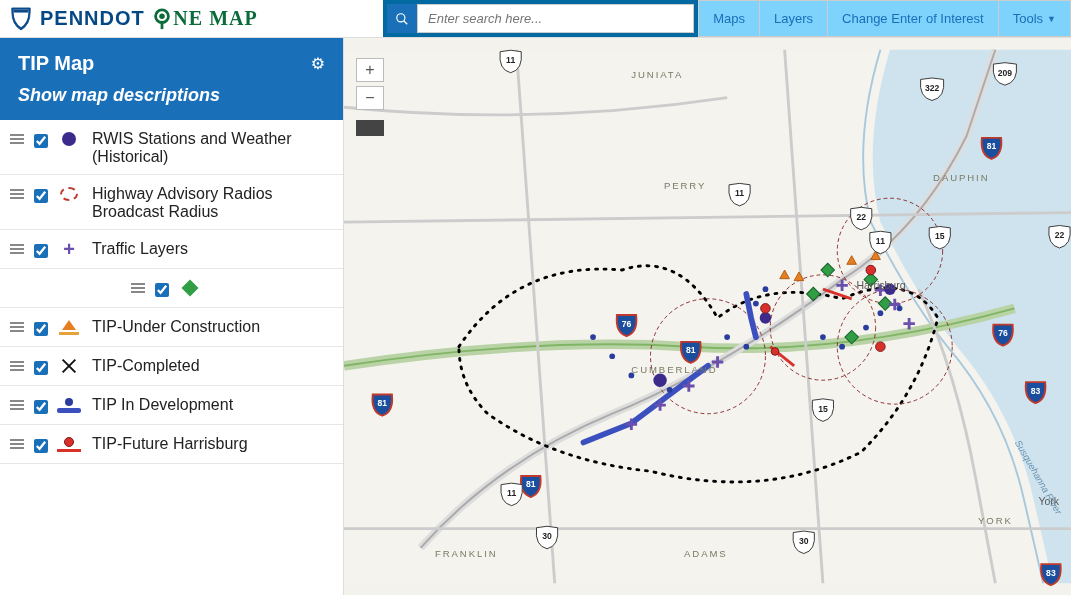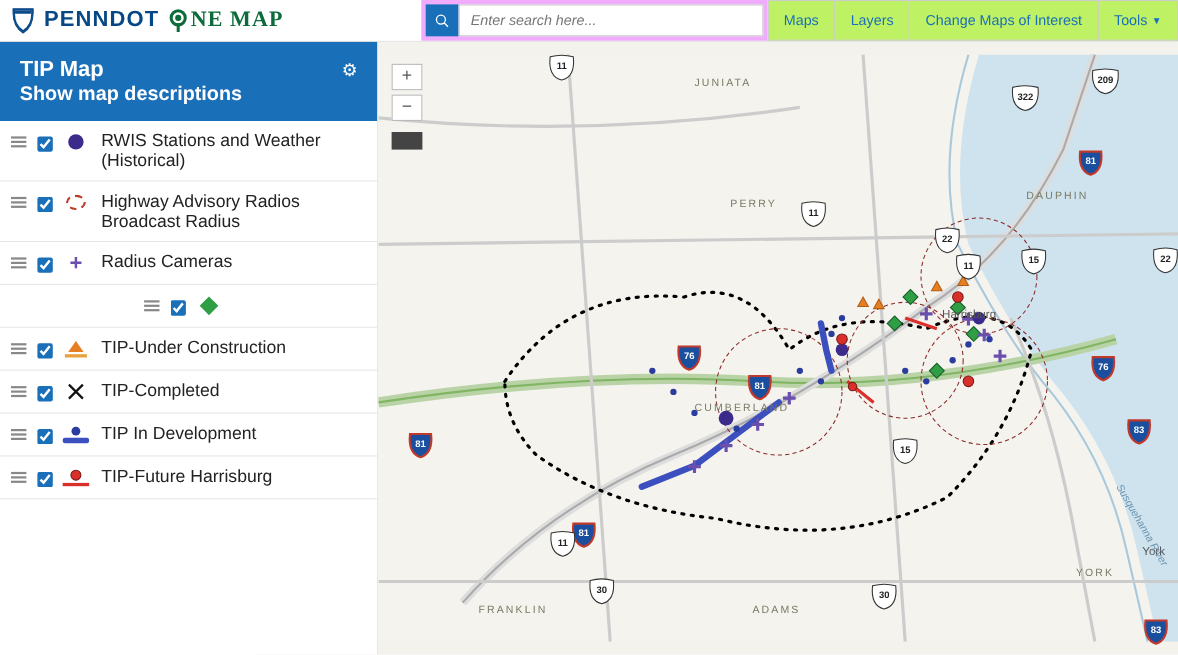--- a/index.html
+++ b/index.html
@@ -5,37 +5,37 @@
 * { box-sizing: border-box; margin: 0; padding: 0; font-family: "Segoe UI", Arial, sans-serif; }
 body { width: 1071px; height: 595px; overflow: hidden; display: flex; flex-direction: column; background: #fff; }
 
 
 .header { display: flex; align-items: stretch; height: 38px; border-bottom: 1px solid #ddd; }
 .logo-area { width: 383px; display: flex; align-items: center; padding: 0 10px; background: #fff; }
 .logo-shield { width: 22px; height: 26px; margin-right: 8px; }
 .logo-text { font-weight: 600; font-size: 20px; letter-spacing: 1px; color: #064785; }
 .logo-one { color: #0b6b3a; font-family: Liberation Serif, serif; }
 .logo-pin { display: inline-block; vertical-align: middle; }
-.search-area { flex: 1; display: flex; align-items: stretch; background: #f0abfc; padding: 4px; }
+.search-area { flex: 1; display: flex; align-items: stretch; background: #0369a1; padding: 4px; }
 .search-btn { width: 30px; background: #1a6fb9; border: none; display: flex; align-items: center; justify-content: center; cursor: pointer; }
 .search-input { flex: 1; border: 1px solid #ccc; padding: 0 10px; font-size: 13px; font-style: italic; color: #666; }
 .nav-area { display: flex; align-items: stretch; background: #fff; }
-.nav-btn { border: 1px solid #ccc; border-left: none; background: #bef264; padding: 16px 14px; display: flex; align-items: center; font-size: 13px; color: #1a6fb9; cursor: pointer; }
+.nav-btn { border: 1px solid #ccc; border-left: none; background: #7dd3fc; padding: 16px 14px; display: flex; align-items: center; font-size: 13px; color: #1a6fb9; cursor: pointer; }
 .nav-btn:first-child { border-left: 1px solid #ccc; }
 .nav-btn .caret { margin-left: 4px; font-size: 9px; }
 
 
 .body { flex: 1; display: flex; min-height: 0; }
 
 
 .sidebar { width: 344px; display: flex; flex-direction: column; border-right: 1px solid #ddd; overflow: hidden; }
 .sidebar-head { background: #1a6fb9; color: #fff; padding: 14px 18px; }
 .sidebar-title-row { display: flex; align-items: center; justify-content: space-between; }
 .sidebar-title { font-size: 20px; font-weight: 600; }
-.sidebar-sub { font-size: 18px; font-weight: 600; cursor: pointer; }
+.sidebar-sub { font-size: 18px; font-weight: 600; margin-top: 10px; cursor: pointer; font-style: italic; }
 .gear { font-size: 16px; cursor: pointer; }
 
 .layers-list { flex: 1; overflow-y: auto; }
 .layer-row { display: flex; align-items: flex-start; padding: 8px 10px; border-bottom: 1px solid #e6e6e6; justify-content: center; }
 .drag-handle { width: 14px; display: flex; flex-direction: column; gap: 2px; padding-top: 6px; cursor: grab; }
 .drag-handle span { height: 2px; background: #888; }
 .check { margin: 6px 10px 0 10px; width: 14px; height: 14px; accent-color: #1a6fb9; }
 .swatch { width: 22px; height: 22px; margin-right: 12px; display: flex; align-items: center; justify-content: center; font-size: 16px; }
 .layer-label { font-size: 16px; color: #222; padding-top: 2px; flex: 1; }
 
@@ -96,21 +96,21 @@
       <svg width="14" height="14" viewBox="0 0 24 24">
           <circle cx="10" cy="10" r="7" fill="none" stroke="#fff" stroke-width="2"></circle>
           <line x1="15" y1="15" x2="21" y2="21" stroke="#fff" stroke-width="2"></line>
         </svg>
     </button>
     <input class="search-input" placeholder="Enter search here..." style="">
   </div>
   <div class="nav-area">
     <button class="nav-btn">Maps</button>
     <button class="nav-btn">Layers</button>
-    <button class="nav-btn">Change Maps of Interest</button>
+    <button class="nav-btn">Change Enter of Interest</button>
     <button class="nav-btn">
         <span>Tools</span>
         <span class="caret">▼</span>
       </button>
   </div>
 </div>
 
 <div class="body">
 
   <div class="sidebar">
@@ -151,21 +151,21 @@
       </div>
 
       <div class="layer-row">
         <div class="drag-handle">
             <span></span>
             <span></span>
             <span></span>
           </div>
         <input type="checkbox" class="check" checked="" style="">
         <div class="swatch sw-plus-purple">+</div>
-        <div class="layer-label">Radius Cameras</div>
+        <div class="layer-label">Traffic Layers</div>
       </div>
 
       <div class="layer-row">
         <div class="drag-handle">
             <span></span>
             <span></span>
             <span></span>
           </div>
         <input type="checkbox" class="check" checked="" style="">
         <div class="swatch">

